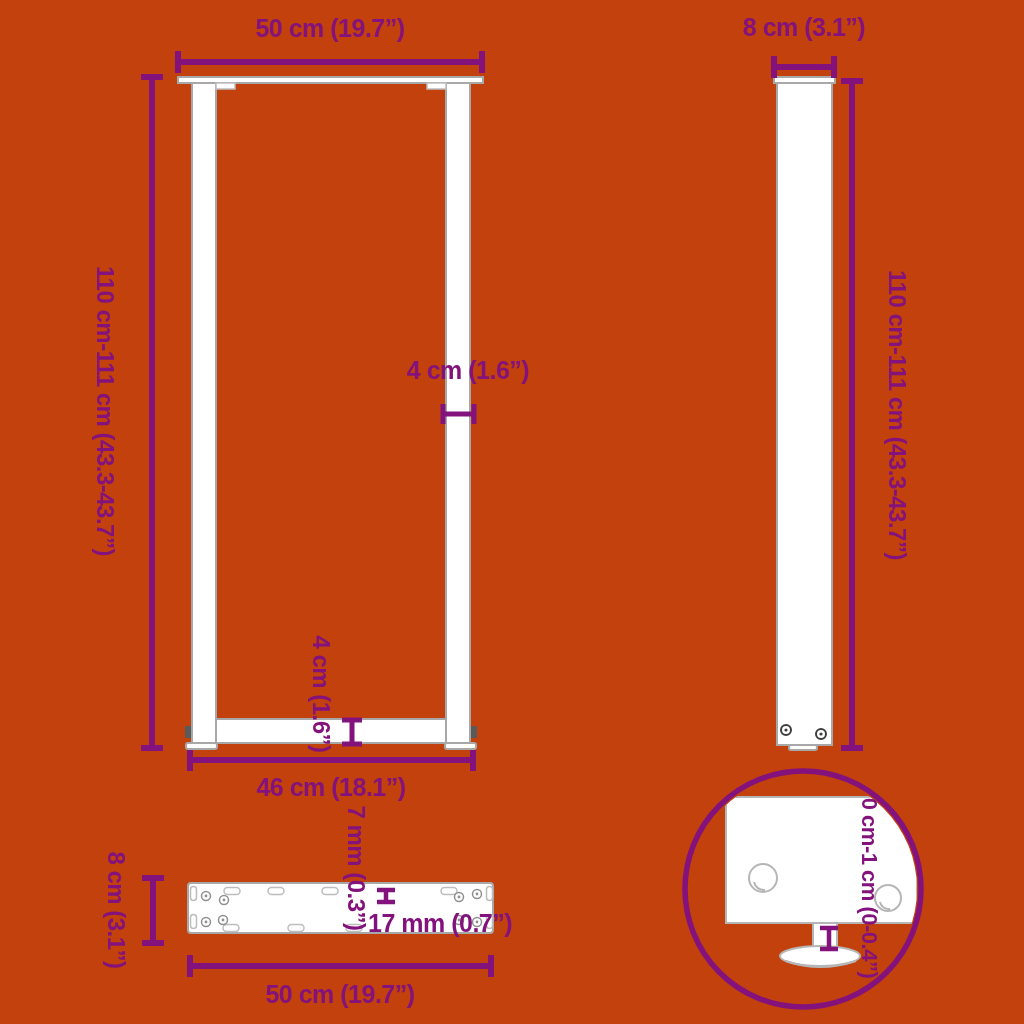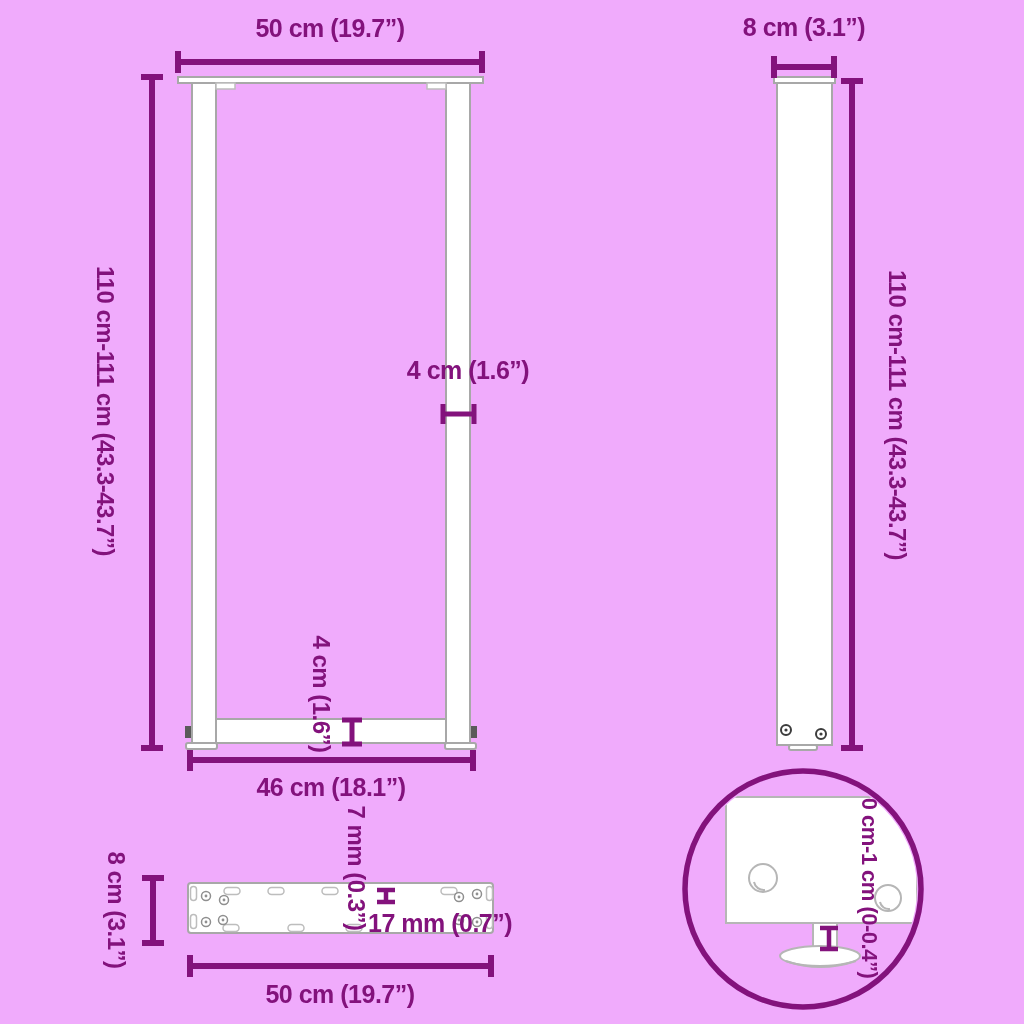--- a/index.html
+++ b/index.html
@@ -1,20 +1,20 @@
 <!DOCTYPE html>
 <html style="--accent: #83127c; --line: #a8a8a8;"><head>
 <meta charset="utf-8">
 <style>
   :root{
     --accent:#83127c;
     --line:#a8a8a8;
   }
   html,body{margin:0;padding:0;background:#ffffff;}
-  .canvas{width:1024px;height:1024px;position:relative;background:#f0abfc;overflow:hidden;}
+  .canvas{width:1024px;height:1024px;position:relative;background:#c2410c;overflow:hidden;}
   svg{display:block;}
   
   .draw{stroke:var(--line);stroke-width:2;fill:#ffffff;}
   .thin{stroke:#bdbdbd;stroke-width:1.5;fill:#ffffff;}
   .detail-line{stroke:#b6b6b6;stroke-width:2;fill:#ffffff;}
   .detail-open{stroke:#b6b6b6;stroke-width:2;fill:none;}
   .nub{fill:#5a5a5a;stroke:none;}
   .screw{stroke:#3c3c3c;stroke-width:2;fill:#ffffff;}
   .screw-dot{fill:#3c3c3c;stroke:none;}
   .screw-sm{stroke:#8f8f8f;stroke-width:1.5;fill:#ffffff;}

